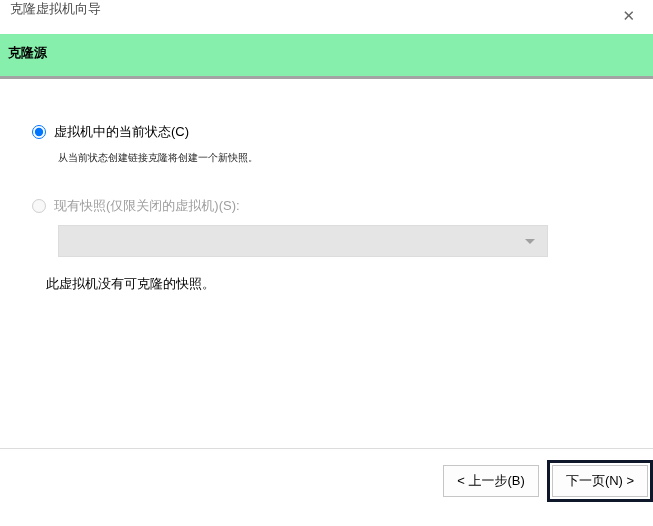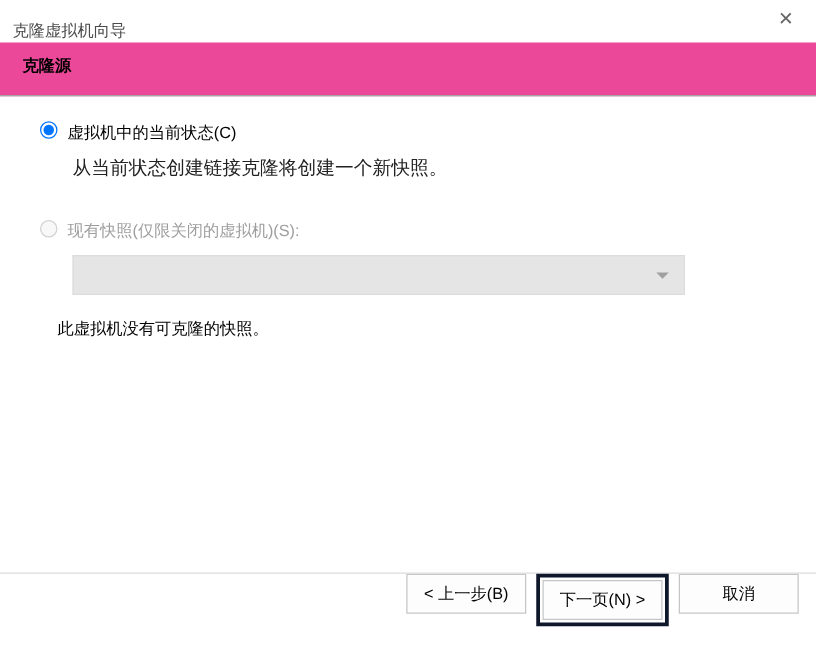--- a/index.html
+++ b/index.html
@@ -8,41 +8,41 @@
       font-size: 13px;
       background: #fff;
       width: 653px;
       height: 526px;
       overflow: hidden;
       color: #000;
     }
     .titlebar {
       height: 34px;
       display: flex;
-      align-items: flex-end;
+      align-items: flex-start;
       padding: 0 10px;
       position: relative;
       color: #4a4a4a;
       font-size: 13px;
     }
     .titlebar .close {
       position: absolute;
       right: 10px;
       top: 6px;
       font-size: 15px;
       color: #666;
       cursor: pointer;
       font-weight: 300;
       line-height: 1;
       padding: 2px 8px;
     }
     .header {
-      padding: 10px 18px 14px 18px;
-      border-bottom: 1px solid #a3a3a3;
-      background: #ec4899;
+      padding: 10px 18px 14px 8px;
+      border-bottom: 3px solid #a3a3a3;
+      background: #86efac;
     }
     .header-title {
       font-weight: bold;
       font-size: 13px;
     }
     .header-sub {
       margin-left: 20px;
       margin-top: 4px;
       font-size: 13px;
       color: #222;
@@ -51,38 +51,39 @@
       padding: 20px 22px 10px 22px;
       height: 380px;
       position: relative;
     }
     .section-title {
       font-size: 13px;
       margin-bottom: 16px;
     }
     .radio-row {
       display: flex;
-      align-items: flex-start;
+      align-items: center;
       margin-left: 10px;
       margin-bottom: 10px;
       font-size: 13px;
+      margin-top: 24px;
     }
     .radio-row input[type="radio"] {
       margin-right: 8px;
       width: 14px;
       height: 14px;
     }
     .radio-row.disabled {
       color: #9e9e9e;
     }
     .hint {
       margin-left: 36px;
       margin-top: 8px;
       margin-bottom: 32px;
-      font-size: 15px;
+      font-size: 10px;
       color: #222;
     }
     .dropdown {
       margin-left: 36px;
       width: 490px;
       height: 32px;
       background: #e5e5e5;
       border: 1px solid #dcdcdc;
       position: relative;
       margin-top: 8px;
@@ -99,26 +100,25 @@
       border-top: 5px solid #a0a0a0;
     }
     .nosnap {
       margin-left: 24px;
       font-size: 13px;
     }
     .footer {
       border-top: 1px solid #dcdcdc;
       height: 64px;
       display: flex;
-      align-items: flex-start;
+      align-items: center;
       justify-content: flex-end;
-      padding-right: 14px;
       gap: 8px;
       position: absolute;
-      bottom: 4px;
+      bottom: 14px;
       left: 0;
       right: 0;
       background: #fff;
     }
     .btn {
       min-width: 96px;
       height: 32px;
       border: 1px solid #c6c6c6;
       background: #fdfdfd;
       font-size: 13px;
@@ -159,14 +159,13 @@
   </label>
   <div class="dropdown"></div>
   <div class="nosnap">此虚拟机没有可克隆的快照。</div>
 </div>
 
 <div class="footer">
   <button class="btn">&lt; 上一步(B)</button>
   <span class="highlight">
     <button class="btn">下一页(N) &gt;</button>
   </span>
-  <button class="btn">取消</button>
 </div>
 
 </body></html>

